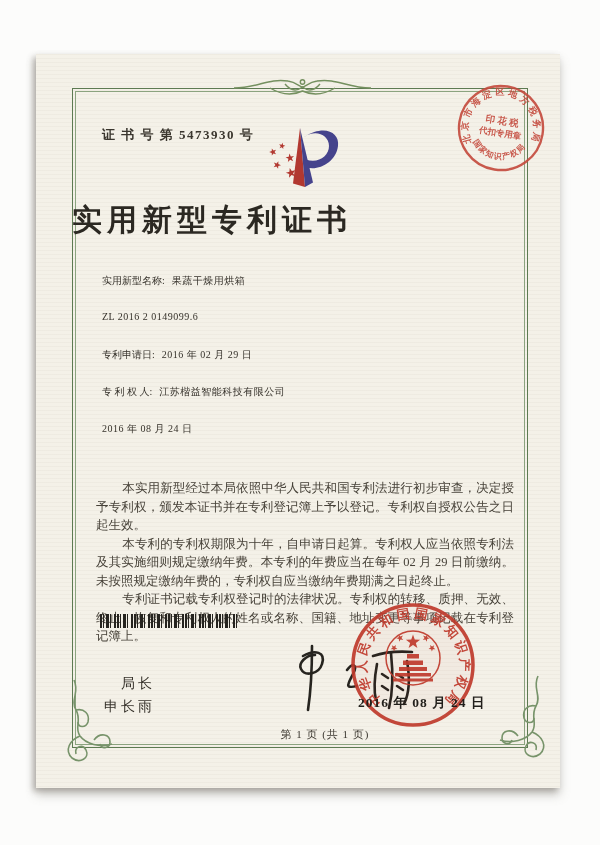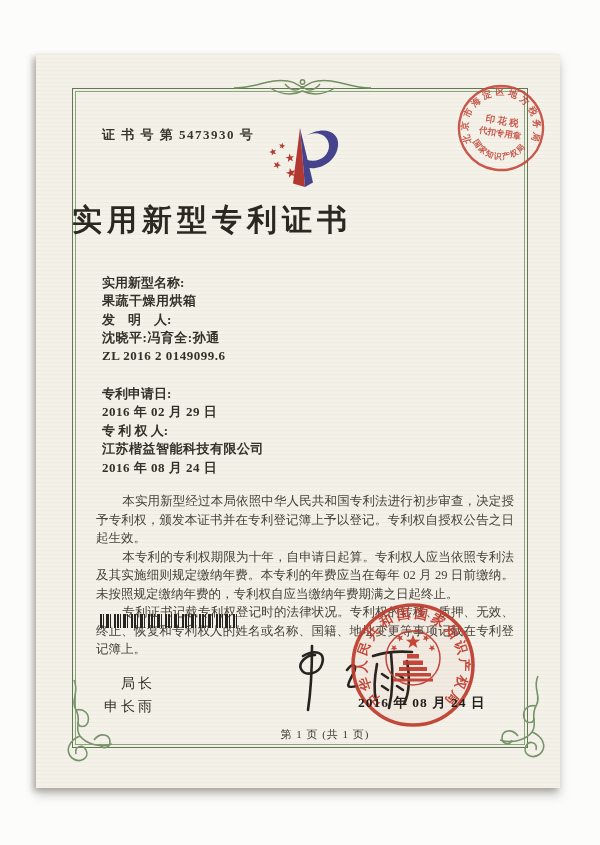--- a/index.html
+++ b/index.html
@@ -24,26 +24,26 @@
   .cert-no{
     position:absolute;left:66px;top:72px;font-size:13px;color:#3a362e;
     letter-spacing:1.5px;font-weight:600;
   }
   .logo{position:absolute;left:228px;top:68px;width:85px;height:72px;}
   .title{
     position:absolute;left:36px;top:146px;width:454px;
     font-size:30px;font-weight:700;color:#2b2822;letter-spacing:5px;
   }
   .fields{position:absolute;left:66px;top:220px;width:400px;}
-  .field-row{display:flex;height:37px;font-size:13px;color:#35312a;font-weight:700;flex-direction:column;}
+  .field-row{display:flex;height:37px;font-size:10px;color:#35312a;font-weight:400;}
   .field-row .lbl{white-space:pre;margin-right:7px;}
   .field-row .val{white-space:pre;letter-spacing:.5px;}
   .paras{
     position:absolute;left:60px;top:425px;width:418px;
-    font-size:12.5px;line-height:18.5px;color:#474239;text-align:justify;margin-top:13px;
+    font-size:12.5px;line-height:18.5px;color:#474239;text-align:justify;
   }
   .paras p{margin:0;text-indent:2.1em;}
   .barcode{
     position:absolute;left:64px;top:560px;width:137px;height:14px;
     background:repeating-linear-gradient(90deg,
       #26241f 0 2px, rgba(0,0,0,0) 2px 3px,
       #26241f 3px 4px, rgba(0,0,0,0) 4px 6px,
       #26241f 6px 9px, rgba(0,0,0,0) 9px 10px,
       #26241f 10px 11px, rgba(0,0,0,0) 11px 14px,
       #26241f 14px 16px, rgba(0,0,0,0) 16px 17px);
@@ -123,24 +123,20 @@
       <use href="#star" xlink:href="#star" transform="translate(27,50) scale(0.52) rotate(-14)"></use>
     </g>
   </svg>
 
   <div class="title">实用新型专利证书</div>
 
   <div class="fields">
     <div class="field-row">
       <span class="lbl">实用新型名称:</span>
       <span class="val">果蔬干燥用烘箱</span>
-    </div>
-    <div class="field-row">
-      <span class="lbl">发　明　人:</span>
-      <span class="val">沈晓平:冯育全:孙通</span>
     </div>
     <div class="field-row">
       <span class="val">ZL 2016 2 0149099.6</span>
     </div>
     <div class="field-row">
       <span class="lbl">专利申请日:</span>
       <span class="val">2016 年 02 月 29 日</span>
     </div>
     <div class="field-row">
       <span class="lbl">专 利 权 人:</span>

